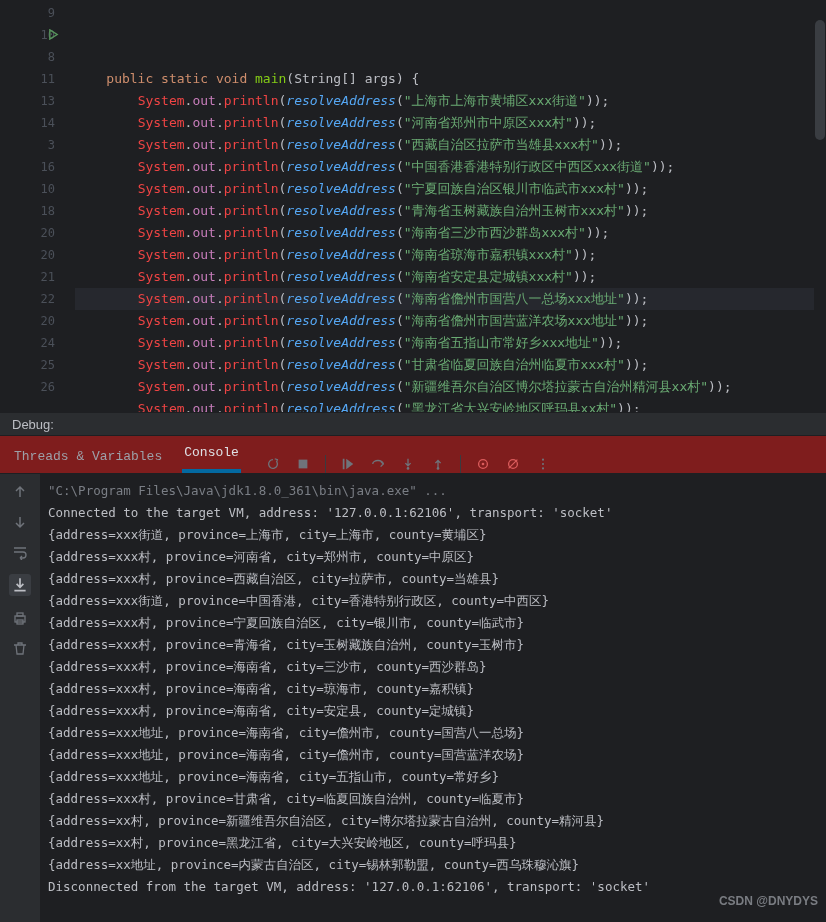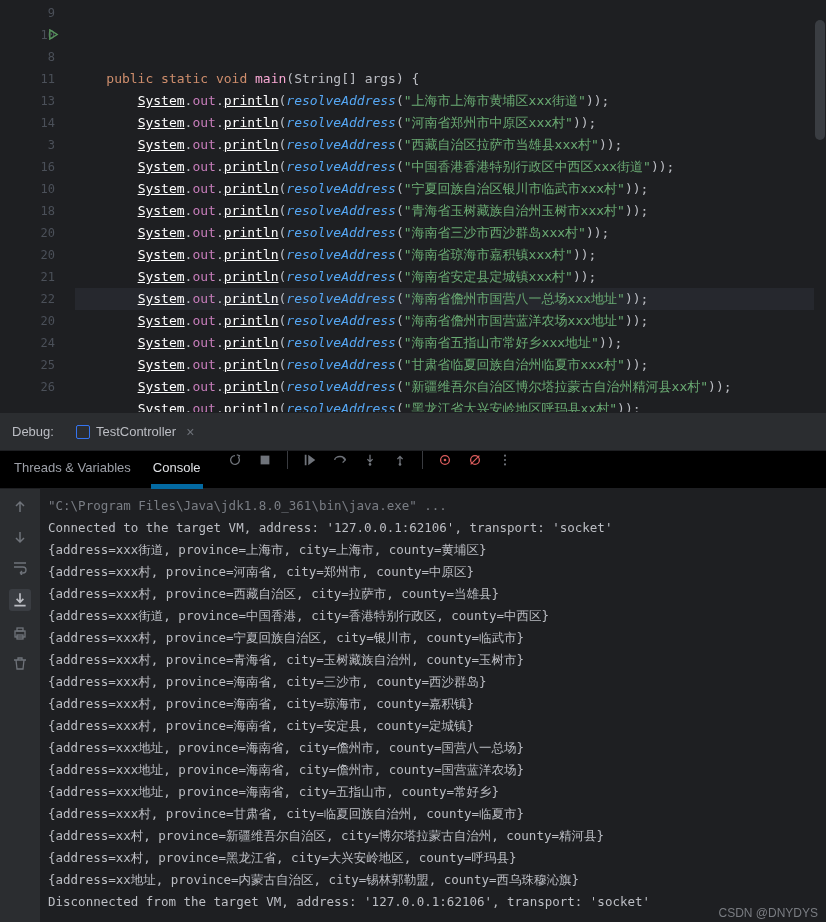--- a/index.html
+++ b/index.html
@@ -46,25 +46,25 @@
   overflow: hidden;
   line-height: 22px;
   font-size: 13px;
   padding-top: 2px;
   white-space: pre;
   position: relative;
 }
 .code-line { height: 22px; padding-left: 0; }
 .code-line.hl { background: #26282e; }
 .kw { color: #cf8e6d; }
-.fn { color: #f9a8d4; }
+.fn { color: #84cc16; }
 .fn-italic { color: #56a8f5; font-style: italic; }
 .str { color: #6aab73; }
 .fld { color: #c77dbb; }
-.cls { color: #ffffff; text-decoration: underline; }
+.cls { color: #ef4444; }
 .pn { color: #bcbec4; }
 .editor-scrollbar {
   position: absolute;
   right: 0;
   top: 0;
   width: 12px;
   height: 100%;
   background: #1e1f22;
 }
 .editor-scrollbar .thumb {
@@ -88,21 +88,21 @@
 .debug-panel {
   flex: 1;
   display: flex;
   flex-direction: column;
   border-top: 1px solid #1e1f22;
   background: #2b2d30;
 }
 .debug-header {
   display: flex;
   align-items: center;
-  height: 38px;
+  height: 23px;
   padding: 0 12px;
   background: #2b2d30;
   border-bottom: 1px solid #1e1f22;
   font-family: 'Segoe UI', Arial, sans-serif;
   font-size: 13px;
   gap: 18px;
 }
 .debug-label { color: #bcbec4; }
 .debug-tab {
   display: flex;
@@ -113,31 +113,31 @@
 }
 .debug-tab .close-x { color: #6f737a; margin-left: 4px; cursor: pointer; font-size: 14px; }
 .app-icon {
   width: 14px; height: 14px;
   border: 1.5px solid #3574f0;
   border-radius: 2px;
   display: inline-block;
 }
 .tool-row {
   display: flex;
-  align-items: flex-start;
+  align-items: flex-end;
   height: 38px;
   padding: 0 12px;
-  background: #000000;
+  background: #7f1d1d;
   border-bottom: 1px solid #1e1f22;
-  font-family: Liberation Sans, sans-serif;
+  font-family: Liberation Mono, monospace;
   font-size: 13px;
   gap: 18px;
 }
 .tool-tab { color: #9da0a8; padding: 9px 2px; cursor: pointer; }
-.tool-tab.active { color: #dfe1e5; border-bottom: 8px solid #0369a1; }
+.tool-tab.active { color: #dfe1e5; border-bottom: 4px solid #0369a1; }
 .tool-icons { display: flex; align-items: center; gap: 14px; margin-left: 6px; }
 .ticon { width: 16px; height: 16px; display: flex; align-items: center; justify-content: center; color: #6f737a; cursor: pointer; }
 .ticon svg { width: 14px; height: 14px; }
 
 .console-body {
   flex: 1;
   display: flex;
   background: #1e1f22;
   overflow: hidden;
 }
@@ -157,26 +157,27 @@
   padding: 6px 8px;
   font-size: 12.5px;
   line-height: 22px;
   white-space: pre;
   color: #bcbec4;
   overflow: hidden;
 }
 .console-text .muted { color: #7a7e85; }
 .watermark {
   position: fixed;
-  bottom: 2px;
+  bottom: 14px;
   right: 8px;
   font-family: Arial, sans-serif;
   font-size: 12px;
   color: #8a8d93;
   opacity: 0.85;
+  font-weight: bold;
 }
 </style>
 </head>
 <body>
 
 <div class="editor-area">
   <div class="tab-indicator"></div>
   <div class="gutter">
     <span class="run-icon">
       <svg viewBox="0 0 12 12" width="11" height="11">
@@ -208,25 +209,20 @@
     <div id="code-lines"><div class="code-line"></div><div class="code-line">    <span class="kw">public</span> <span class="kw">static</span> <span class="kw">void</span> <span class="fn">main</span><span class="pn">(String[] args) {</span></div><div class="code-line">        <span class="cls">System</span><span class="pn">.</span><span class="fld">out</span><span class="pn">.</span><span class="cls">println</span><span class="pn">(</span><span class="fn-italic">resolveAddress</span><span class="pn">(</span><span class="str">"上海市上海市黄埔区xxx街道"</span><span class="pn">));</span></div><div class="code-line">        <span class="cls">System</span><span class="pn">.</span><span class="fld">out</span><span class="pn">.</span><span class="cls">println</span><span class="pn">(</span><span class="fn-italic">resolveAddress</span><span class="pn">(</span><span class="str">"河南省郑州市中原区xxx村"</span><span class="pn">));</span></div><div class="code-line">        <span class="cls">System</span><span class="pn">.</span><span class="fld">out</span><span class="pn">.</span><span class="cls">println</span><span class="pn">(</span><span class="fn-italic">resolveAddress</span><span class="pn">(</span><span class="str">"西藏自治区拉萨市当雄县xxx村"</span><span class="pn">));</span></div><div class="code-line">        <span class="cls">System</span><span class="pn">.</span><span class="fld">out</span><span class="pn">.</span><span class="cls">println</span><span class="pn">(</span><span class="fn-italic">resolveAddress</span><span class="pn">(</span><span class="str">"中国香港香港特别行政区中西区xxx街道"</span><span class="pn">));</span></div><div class="code-line">        <span class="cls">System</span><span class="pn">.</span><span class="fld">out</span><span class="pn">.</span><span class="cls">println</span><span class="pn">(</span><span class="fn-italic">resolveAddress</span><span class="pn">(</span><span class="str">"宁夏回族自治区银川市临武市xxx村"</span><span class="pn">));</span></div><div class="code-line">        <span class="cls">System</span><span class="pn">.</span><span class="fld">out</span><span class="pn">.</span><span class="cls">println</span><span class="pn">(</span><span class="fn-italic">resolveAddress</span><span class="pn">(</span><span class="str">"青海省玉树藏族自治州玉树市xxx村"</span><span class="pn">));</span></div><div class="code-line">        <span class="cls">System</span><span class="pn">.</span><span class="fld">out</span><span class="pn">.</span><span class="cls">println</span><span class="pn">(</span><span class="fn-italic">resolveAddress</span><span class="pn">(</span><span class="str">"海南省三沙市西沙群岛xxx村"</span><span class="pn">));</span></div><div class="code-line">        <span class="cls">System</span><span class="pn">.</span><span class="fld">out</span><span class="pn">.</span><span class="cls">println</span><span class="pn">(</span><span class="fn-italic">resolveAddress</span><span class="pn">(</span><span class="str">"海南省琼海市嘉积镇xxx村"</span><span class="pn">));</span></div><div class="code-line">        <span class="cls">System</span><span class="pn">.</span><span class="fld">out</span><span class="pn">.</span><span class="cls">println</span><span class="pn">(</span><span class="fn-italic">resolveAddress</span><span class="pn">(</span><span class="str">"海南省安定县定城镇xxx村"</span><span class="pn">));</span></div><div class="code-line hl">        <span class="cls">System</span><span class="pn">.</span><span class="fld">out</span><span class="pn">.</span><span class="cls">println</span><span class="pn">(</span><span class="fn-italic">resolveAddress</span><span class="pn">(</span><span class="str">"海南省儋州市国营八一总场xxx地址"</span><span class="pn">));</span></div><div class="code-line">        <span class="cls">System</span><span class="pn">.</span><span class="fld">out</span><span class="pn">.</span><span class="cls">println</span><span class="pn">(</span><span class="fn-italic">resolveAddress</span><span class="pn">(</span><span class="str">"海南省儋州市国营蓝洋农场xxx地址"</span><span class="pn">));</span></div><div class="code-line">        <span class="cls">System</span><span class="pn">.</span><span class="fld">out</span><span class="pn">.</span><span class="cls">println</span><span class="pn">(</span><span class="fn-italic">resolveAddress</span><span class="pn">(</span><span class="str">"海南省五指山市常好乡xxx地址"</span><span class="pn">));</span></div><div class="code-line">        <span class="cls">System</span><span class="pn">.</span><span class="fld">out</span><span class="pn">.</span><span class="cls">println</span><span class="pn">(</span><span class="fn-italic">resolveAddress</span><span class="pn">(</span><span class="str">"甘肃省临夏回族自治州临夏市xxx村"</span><span class="pn">));</span></div><div class="code-line">        <span class="cls">System</span><span class="pn">.</span><span class="fld">out</span><span class="pn">.</span><span class="cls">println</span><span class="pn">(</span><span class="fn-italic">resolveAddress</span><span class="pn">(</span><span class="str">"新疆维吾尔自治区博尔塔拉蒙古自治州精河县xx村"</span><span class="pn">));</span></div><div class="code-line">        <span class="cls">System</span><span class="pn">.</span><span class="fld">out</span><span class="pn">.</span><span class="cls">println</span><span class="pn">(</span><span class="fn-italic">resolveAddress</span><span class="pn">(</span><span class="str">"黑龙江省大兴安岭地区呼玛县xx村"</span><span class="pn">));</span></div></div>
     <div class="editor-scrollbar">
       <div class="thumb"></div>
     </div>
   </div>
 </div>
 
 <div class="debug-panel">
   <div class="debug-header">
     <span class="debug-label">Debug:</span>
-    <span class="debug-tab">
-      <span class="app-icon"></span>
-      <span>TestController</span>
-      <span class="close-x">×</span>
-    </span>
   </div>
 
   <div class="tool-row">
     <span class="tool-tab">Threads &amp; Variables</span>
     <span class="tool-tab active">Console</span>
     <div class="tool-icons">
       <span class="ticon">
           <svg viewBox="0 0 16 16">
             <path d="M8 3a5 5 0 1 0 4.5 2.8" fill="none" stroke="currentColor" stroke-width="1.5"></path>
             <path d="M10 2l3 1-1 3" fill="none" stroke="currentColor" stroke-width="1.5"></path>

